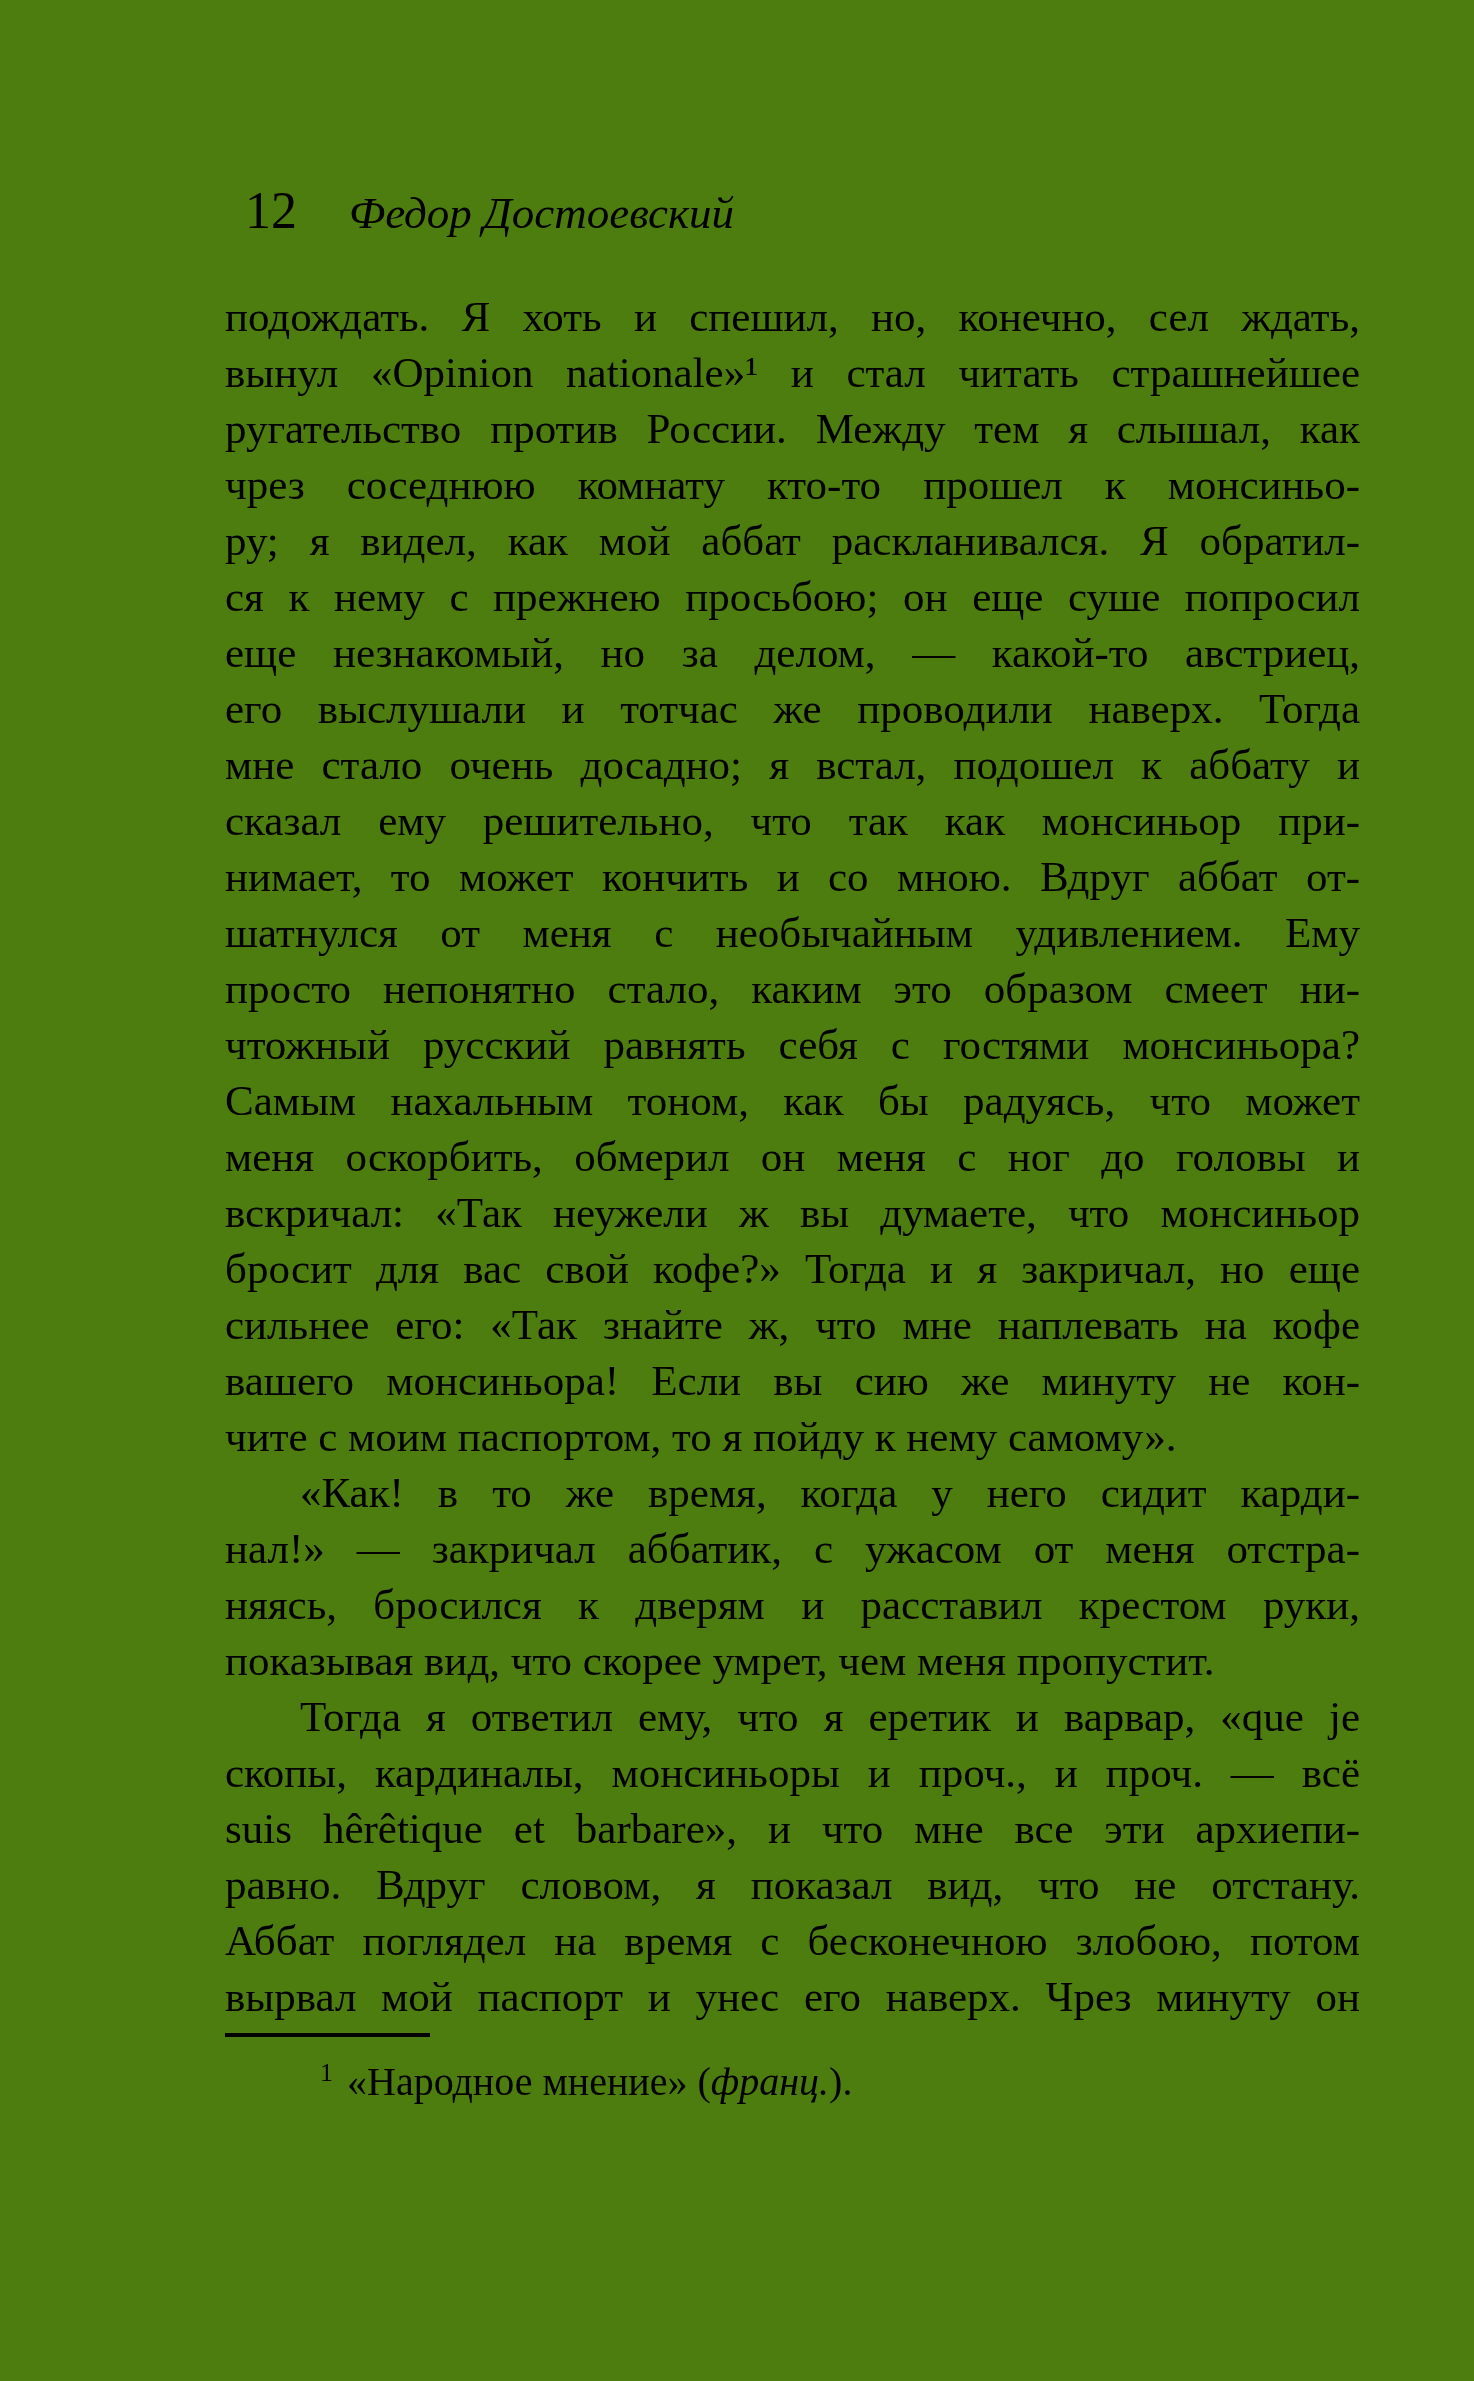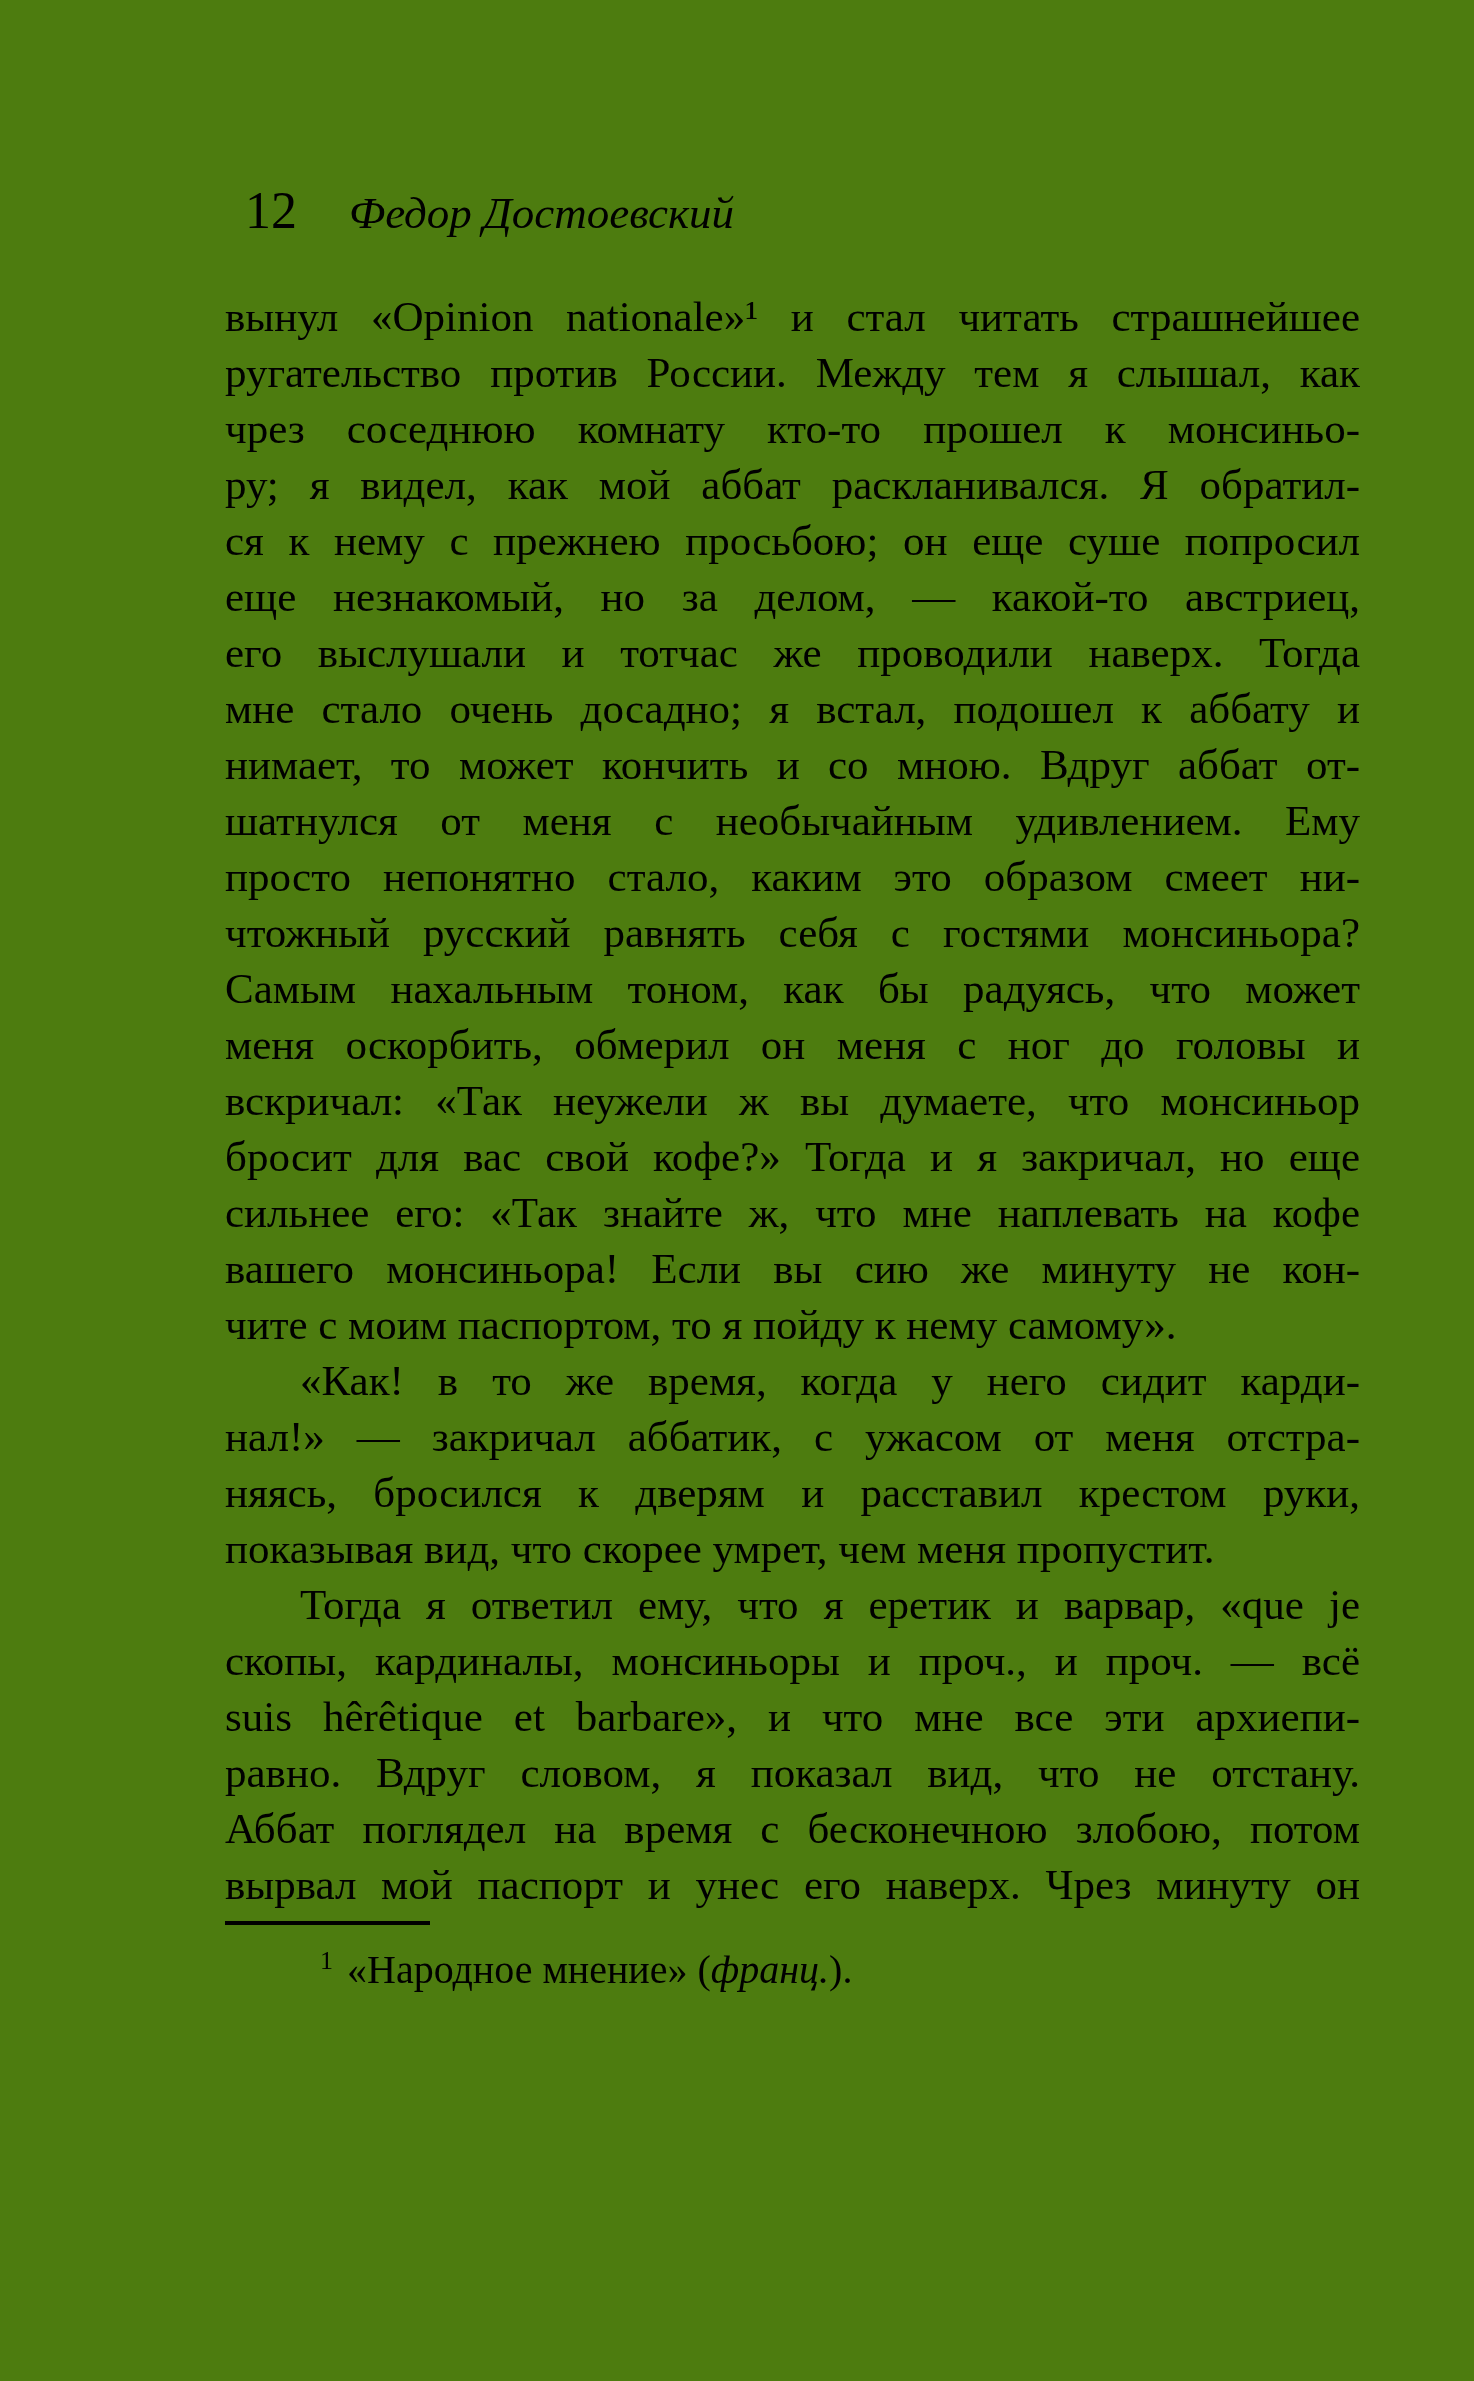--- a/index.html
+++ b/index.html
@@ -79,28 +79,30 @@
 <body>
 
 <div class="page">
   <div class="text-block">
 
     <div class="running-head">
       <span class="page-number">12</span><span class="running-title">Федор Достоевский</span>
     </div>
 
     <div class="body-text">
+        <div class="line">подождать. Я хоть и спешил, но, конечно, сел ждать,</div>
         <div class="line">вынул «Opinion nationale»¹ и стал читать страшнейшее</div>
         <div class="line">ругательство против России. Между тем я слышал, как</div>
         <div class="line">чрез соседнюю комнату кто-то прошел к монсиньо-</div>
         <div class="line">ру; я видел, как мой аббат раскланивался. Я обратил-</div>
         <div class="line">ся к нему с прежнею просьбою; он еще суше попросил</div>
         <div class="line">еще незнакомый, но за делом, — какой-то австриец,</div>
         <div class="line">его выслушали и тотчас же проводили наверх. Тогда</div>
         <div class="line">мне стало очень досадно; я встал, подошел к аббату и</div>
+        <div class="line">сказал ему решительно, что так как монсиньор при-</div>
         <div class="line">нимает, то может кончить и со мною. Вдруг аббат от-</div>
         <div class="line">шатнулся от меня с необычайным удивлением. Ему</div>
         <div class="line">просто непонятно стало, каким это образом смеет ни-</div>
         <div class="line">чтожный русский равнять себя с гостями монсиньора?</div>
         <div class="line">Самым нахальным тоном, как бы радуясь, что может</div>
         <div class="line">меня оскорбить, обмерил он меня с ног до головы и</div>
         <div class="line">вскричал: «Так неужели ж вы думаете, что монсиньор</div>
         <div class="line">бросит для вас свой кофе?» Тогда и я закричал, но еще</div>
         <div class="line">сильнее его: «Так знайте ж, что мне наплевать на кофе</div>
         <div class="line">вашего монсиньора! Если вы сию же минуту не кон-</div>

